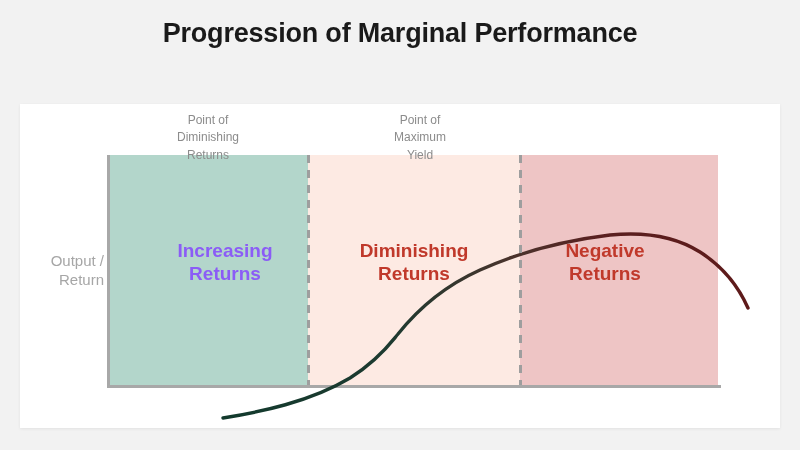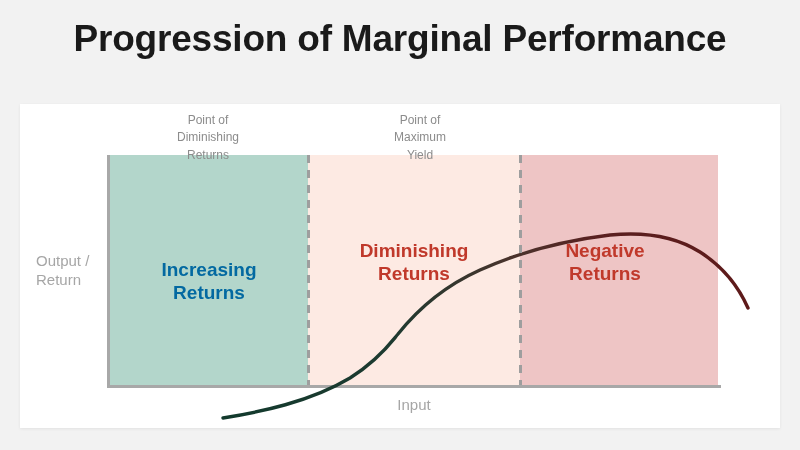--- a/index.html
+++ b/index.html
@@ -15,21 +15,21 @@
     position: relative;
   }
 
   
   #chart-title {
     position: absolute;
     left: 0;
     top: 18px;
     width: 800px;
     text-align: center;
-    font-size: 37px;
+    font-size: 27px;
     font-weight: bold;
     color: #1a1a1a;
     letter-spacing: -0.2px;
     white-space: nowrap;
   }
 
   
   #chart-card {
     position: absolute;
     left: 20px;
@@ -60,21 +60,21 @@
 
   .region-label {
     position: absolute;
     top: 84px;
     text-align: center;
     font-size: 19px;
     font-weight: bold;
     line-height: 1.22;
     white-space: pre-line;
   }
-  #label-increasing  { left: 0px;   width: 198px; color: #0369a1; margin-top: 19px; }
+  #label-increasing  { left: 16px;   width: 198px; color: #8b5cf6; }
   #label-diminishing { left: 198px; width: 212px; color: #c0392b; }
   #label-negative    { left: 410px; width: 170px; color: #c0392b; }
 
   
   .divider {
     position: absolute;
     top: 0;
     width: 3px;
     height: 230px;
     background: repeating-linear-gradient(
@@ -103,25 +103,25 @@
     height: 3px;
     background: #a8a8a8;
   }
 
   
   #axis-y-title {
     position: absolute;
     left: 0px;
     top: 148px;
     width: 84px;
+    text-align: right;
     font-size: 15px;
     color: #a6a6a6;
     line-height: 1.25;
     white-space: pre-line;
-    padding-left: 16px;
   }
   #axis-x-title {
     position: absolute;
     left: 90px;
     top: 292px;
     width: 608px;
     text-align: center;
     font-size: 15px;
     color: #a6a6a6;
   }
@@ -199,14 +199,13 @@
 Returns</div>
   </div>
 
   <div class="annotation" id="annotation-diminishing">Point of
 Diminishing
 Returns</div>
   <div class="annotation" id="annotation-maximum">Point of
 Maximum
 Yield</div>
 
-  <div id="axis-x-title">Input</div>
 </div>
 
 </body></html>

